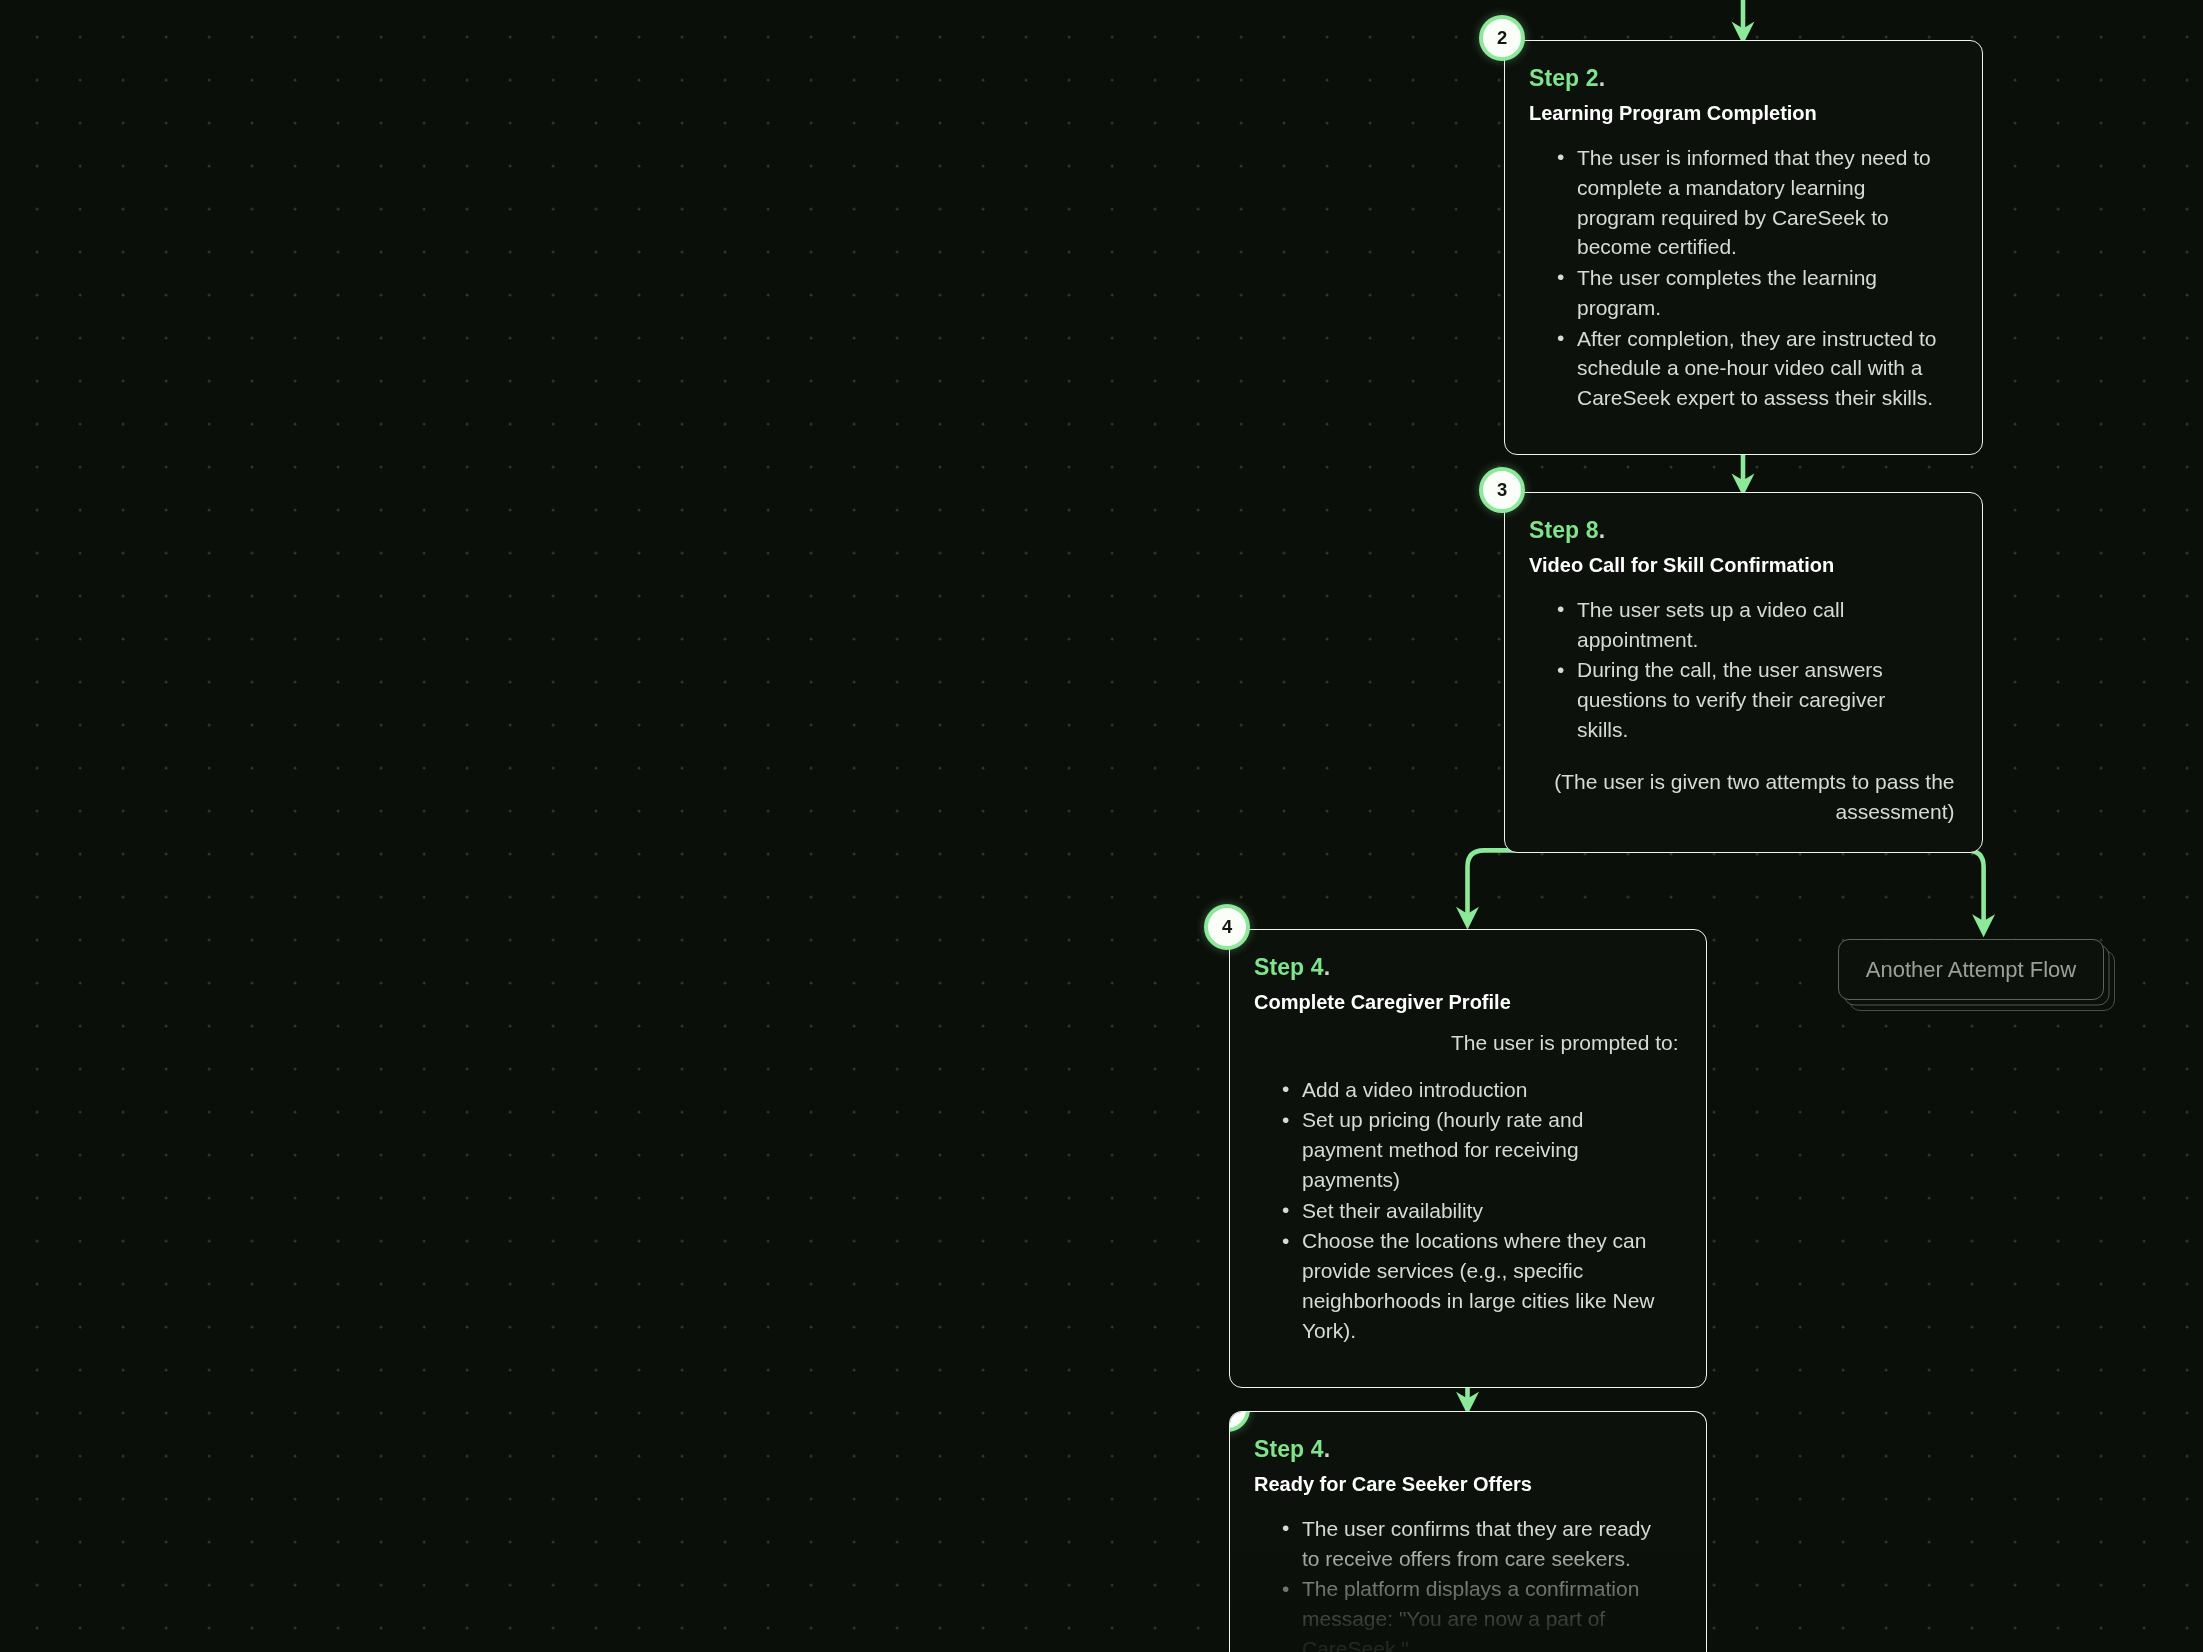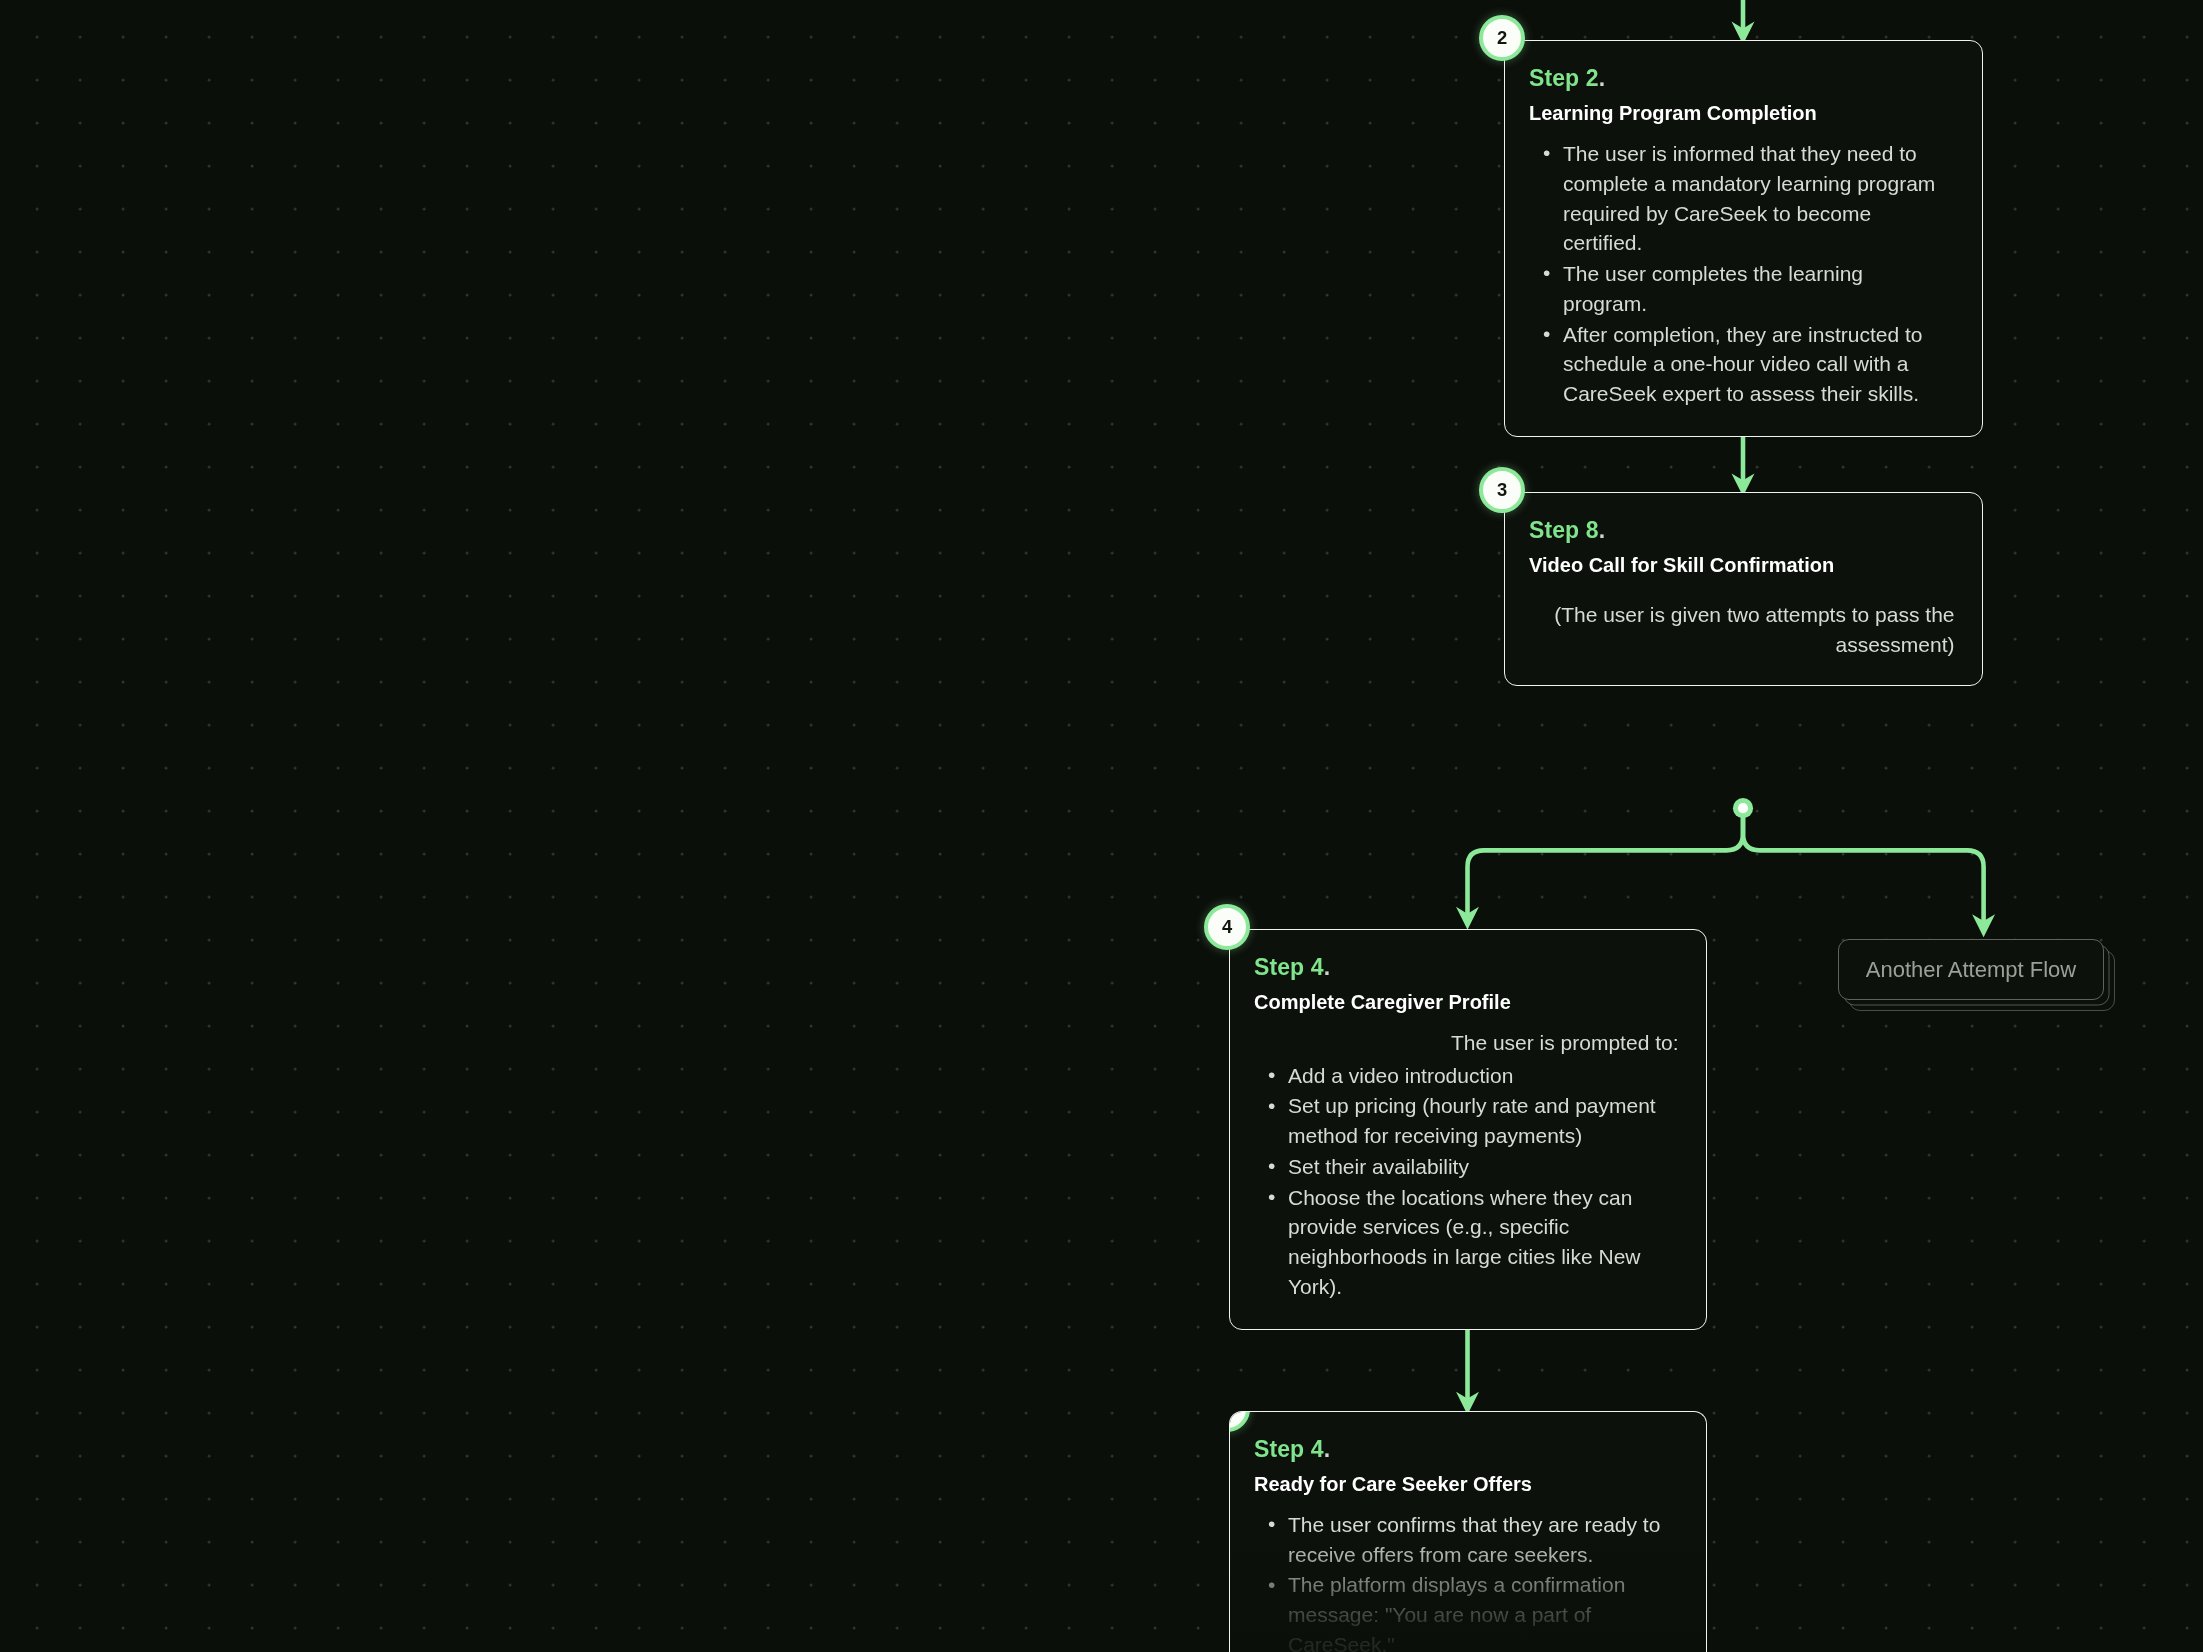--- a/index.html
+++ b/index.html
@@ -89,21 +89,21 @@
   .body-text {
     color: #d6dcd3;
     font-size: 21px;
     line-height: 1.42;
   }
 
   .body-text p { margin: 0 0 1.8px 0; text-align: right; }
   .body-text p.spaced { margin-top: 22px; }
 
   .body-text ul {
-    margin: 3px;
+    margin: 17px;
     padding-left: 31px;
     list-style: none;
   }
   .body-text ul li {
     position: relative;
     margin-bottom: 0.9px;
   }
   .body-text ul li::before {
     content: "•";
     position: absolute;
@@ -216,20 +216,24 @@
     </div>
   </div>
 
   <div class="node" id="node-step3">
     <div class="badge">3</div>
     <div class="step-eyebrow">
       <span>Step 8</span><span class="dot">.</span>
     </div>
     <div class="step-title">Video Call for Skill Confirmation</div>
     <div class="body-text">
+      <ul>
+        <li>The user sets up a video call appointment.</li>
+        <li>During the call, the user answers questions to verify their caregiver skills.</li>
+      </ul>
       <p class="spaced">(The user is given two attempts to pass the assessment)</p>
     </div>
   </div>
 
   <div class="node" id="node-step4">
     <div class="badge">4</div>
     <div class="step-eyebrow">
       <span>Step 4</span><span class="dot">.</span>
     </div>
     <div class="step-title">Complete Caregiver Profile</div>

